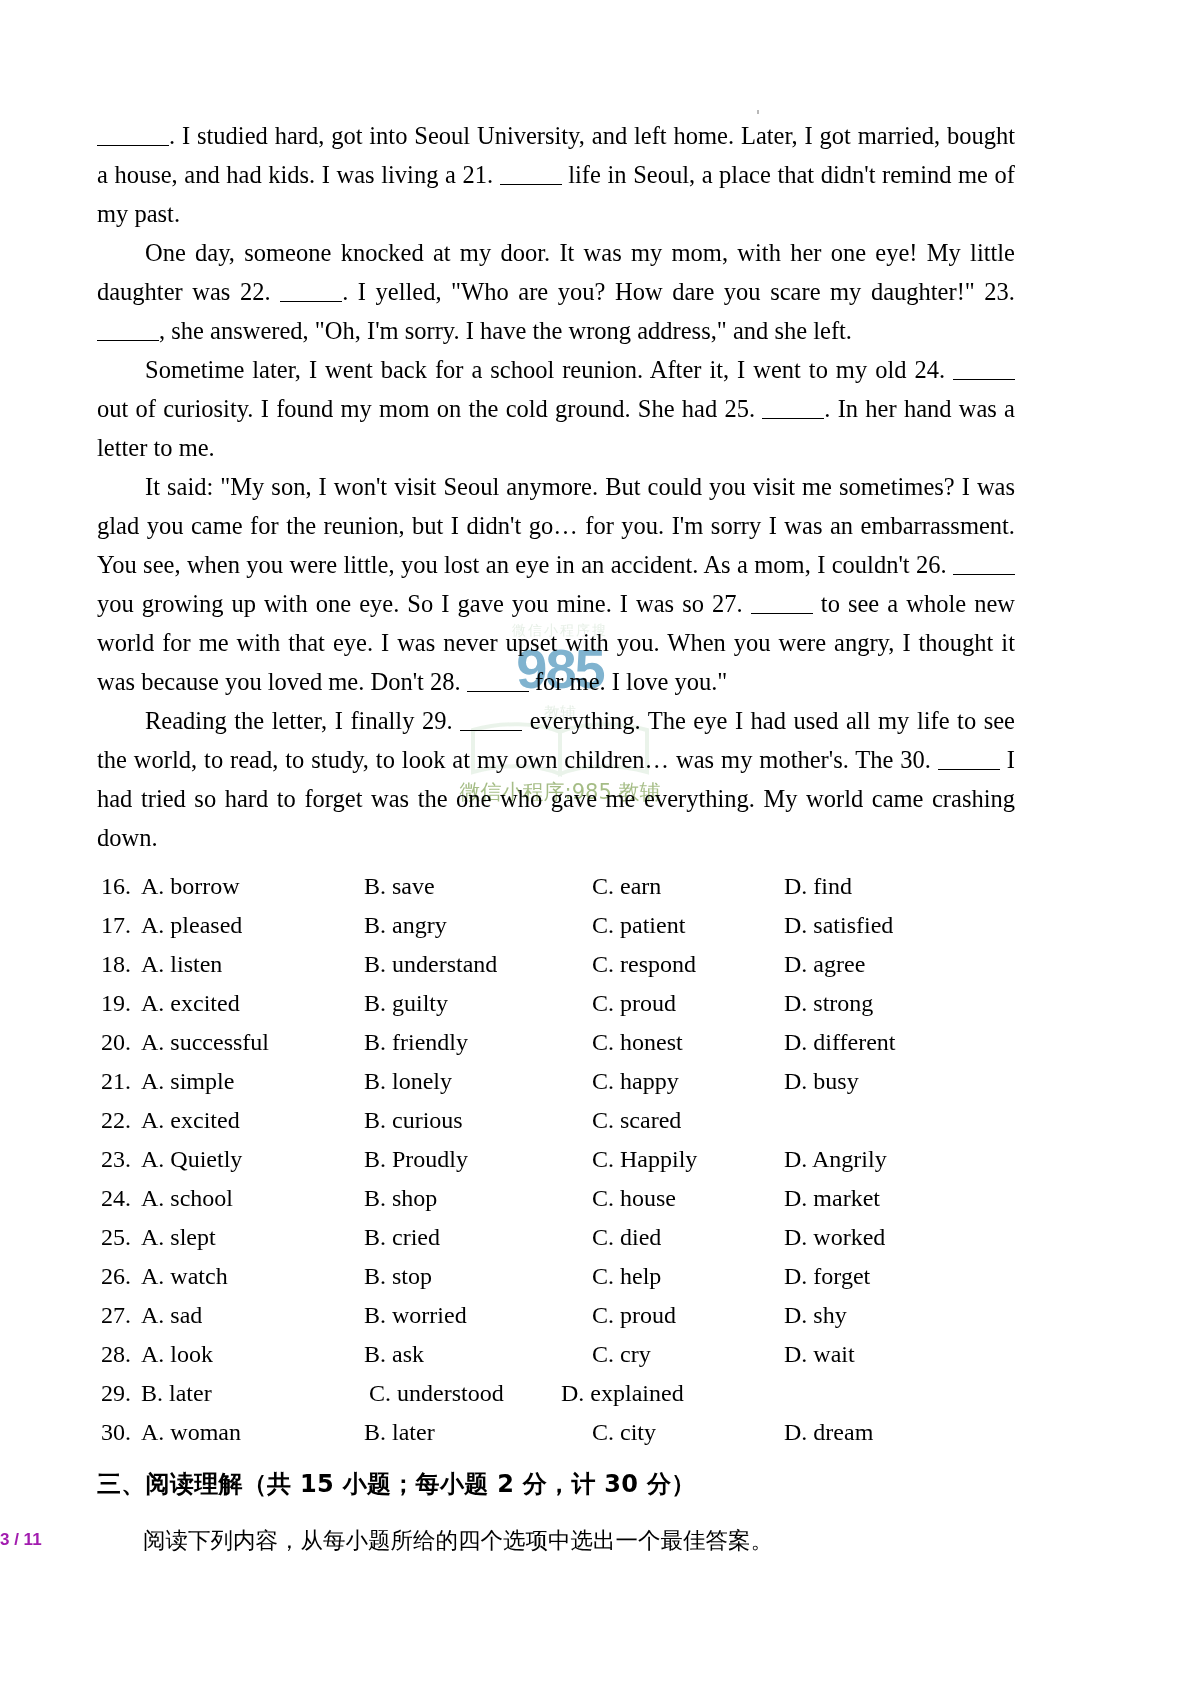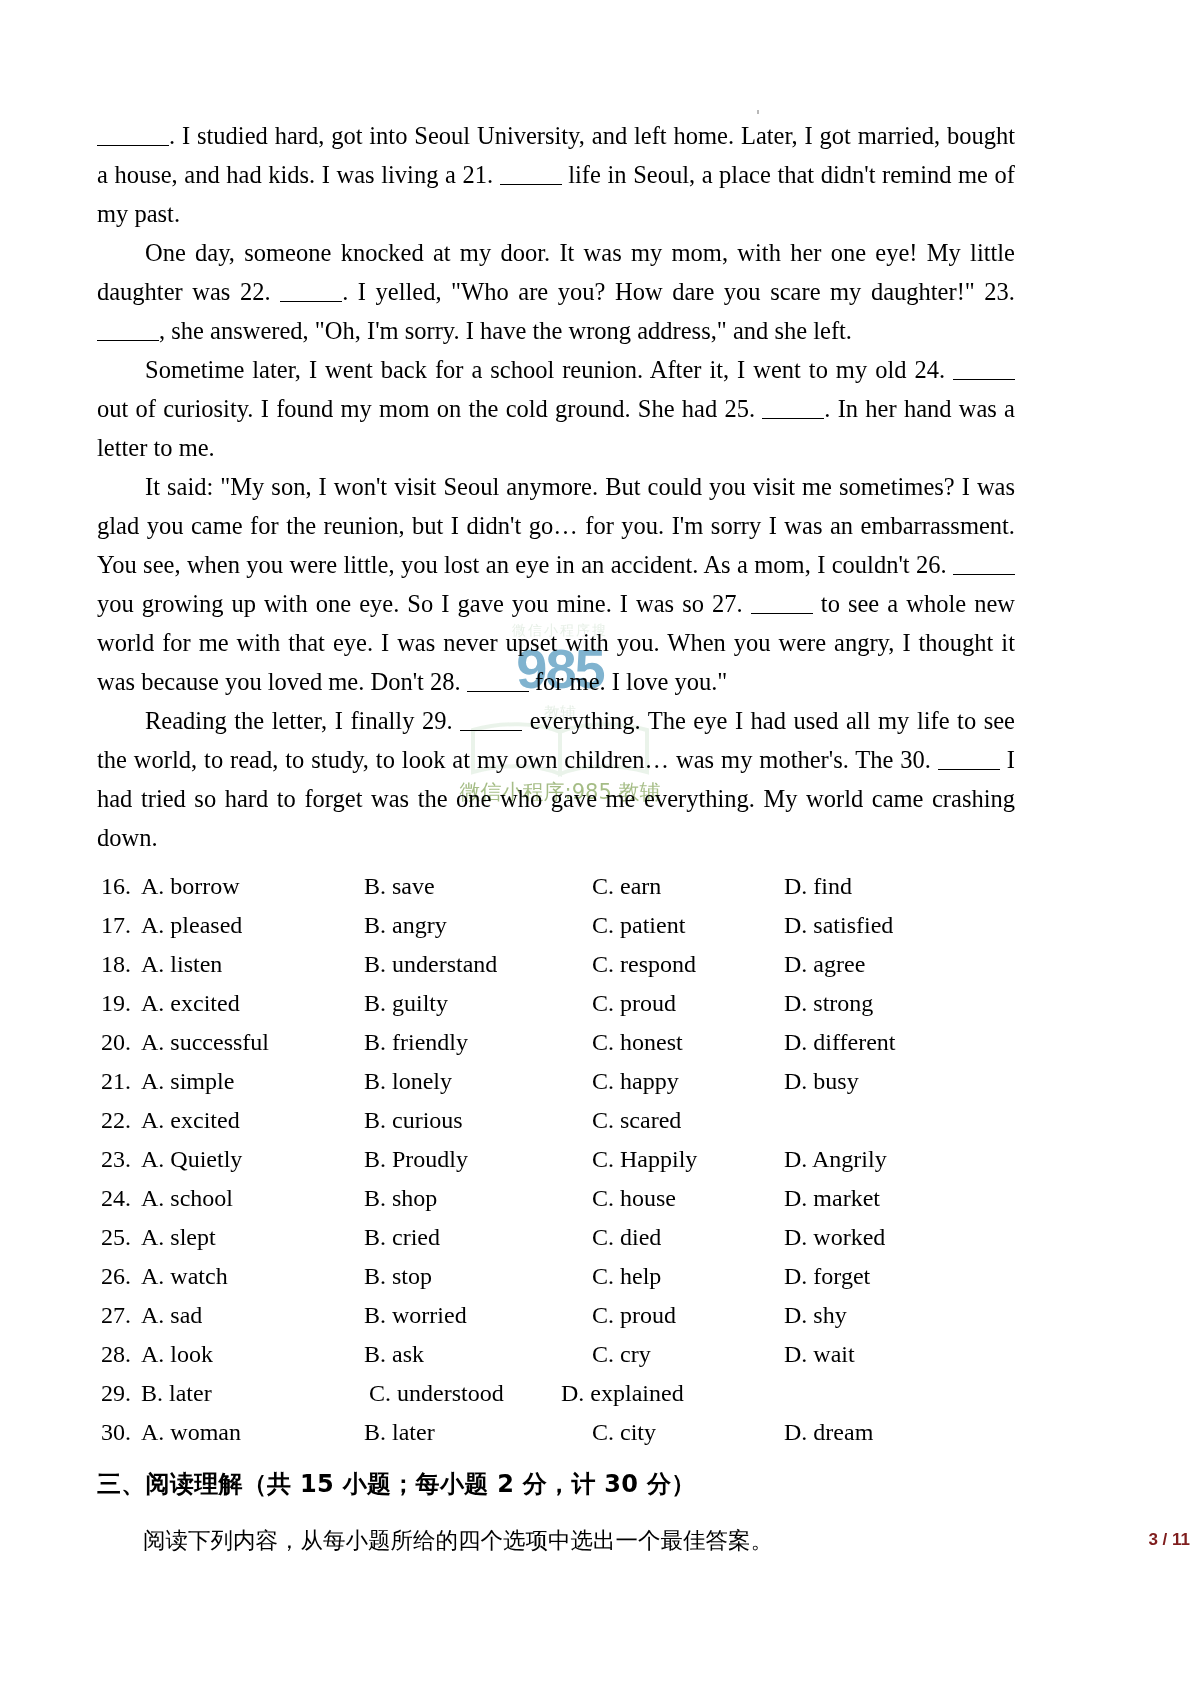--- a/index.html
+++ b/index.html
@@ -161,25 +161,25 @@
     text-indent: 46px;
     margin-top: 16px;
   }
 
   
   .footer {
     position: absolute;
     left: 0;
     top: 1530px;
     width: 1190px;
-    text-align: right;
+    text-align: left;
     font-family: "Liberation Sans", sans-serif;
     font-weight: bold;
     font-size: 17px;
-    color: #7f1d1d;
+    color: #a21caf;
   }
 
   .speck {
     position: absolute;
     left: 757px;
     top: 110px;
     width: 2px;
     height: 4px;
     background: #b9b9b9;
     z-index: 1;

